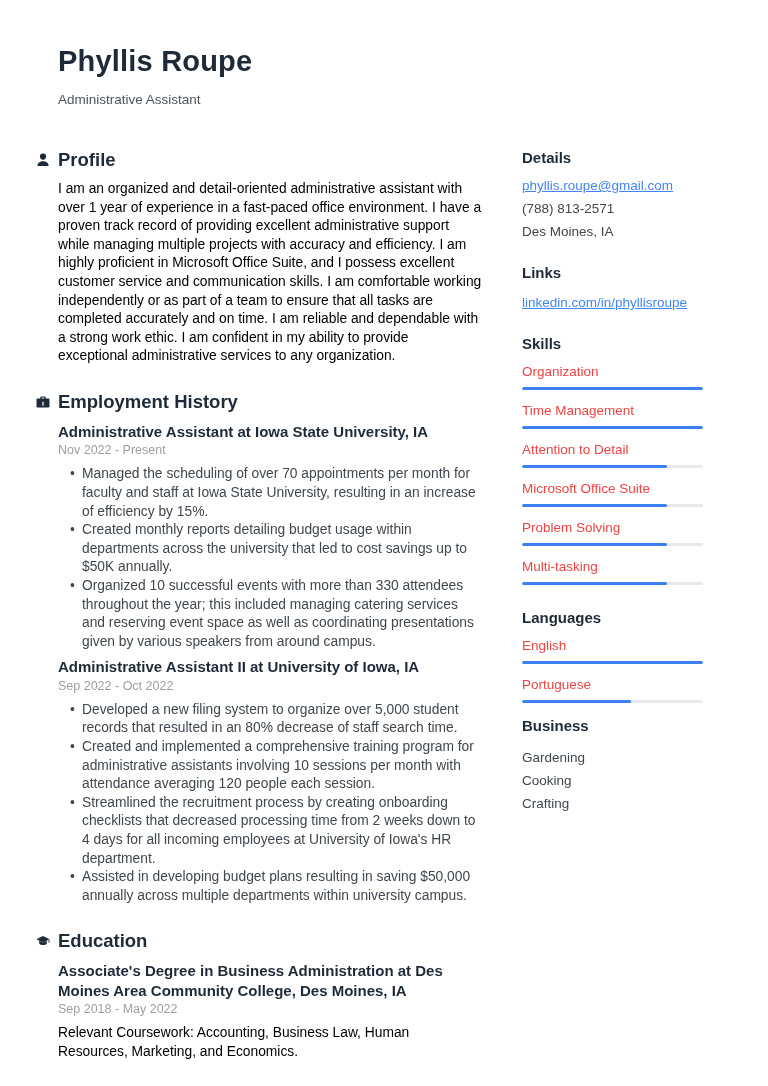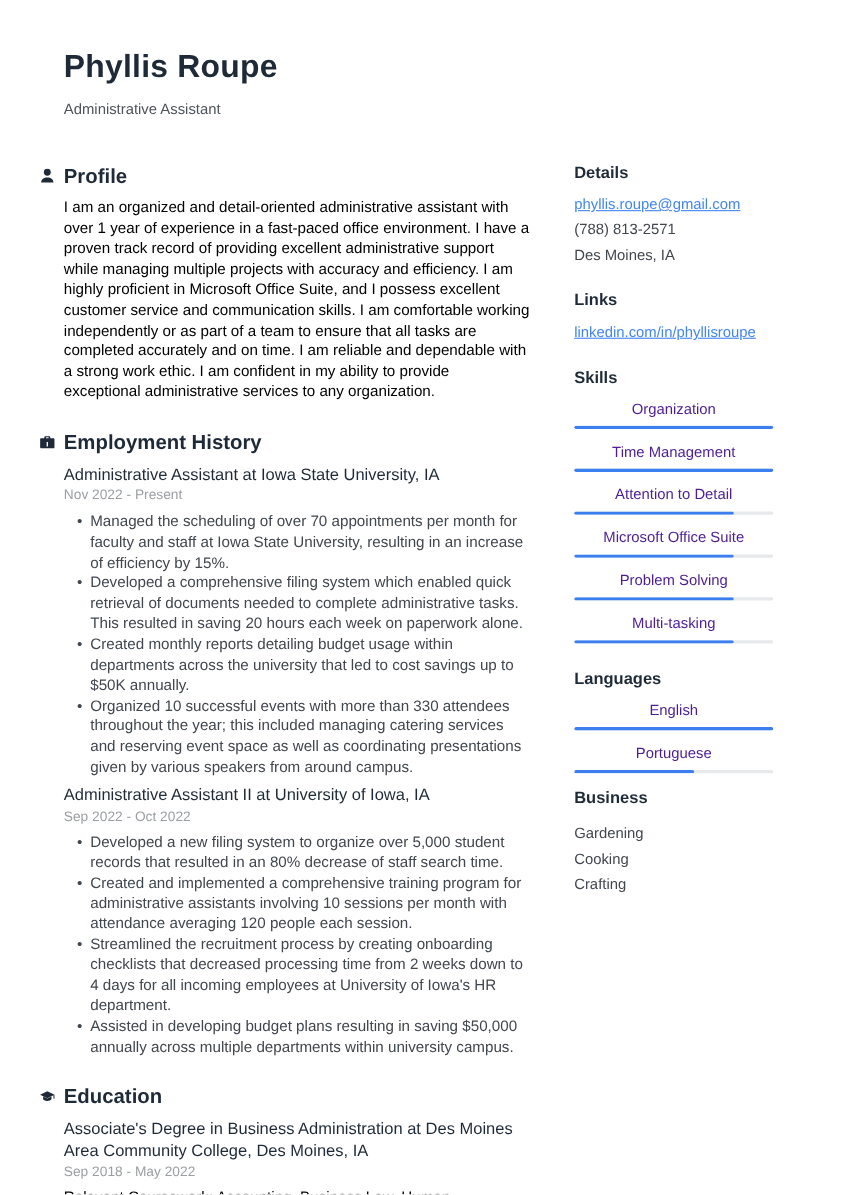--- a/index.html
+++ b/index.html
@@ -56,21 +56,21 @@
   }
   .section-body { margin-left: 22px; }
   .body-text {
     font-size: 13.8px;
     line-height: 18.6px;
     color: #000000;
   }
   .job { margin-bottom: 6px; }
   .job-title {
     font-size: 15px;
-    font-weight: 400;
+    font-weight: 700;
     color: #1e2a38;
     line-height: 19.5px;
     margin-bottom: 2px;
   }
   .job-date {
     font-size: 12.5px;
     color: #9b9fa4;
     line-height: 15px;
     margin-bottom: 7px;
   }
@@ -109,23 +109,22 @@
     color: #4285f4;
     text-decoration: underline;
     font-size: 13.5px;
     line-height: 16px;
   }
   .link-line { margin-bottom: 7px; }
   .meter-item { margin-bottom: 13px; }
   .meter-label {
     font-size: 13.5px;
     line-height: 15px;
-    color: #4c1d95;
+    color: #ef4444;
     margin-bottom: 8px;
-    text-align: center;
   }
   .meter-track {
     width: 100%;
     height: 3px;
     border-radius: 2px;
     background: #e7e9ea;
     overflow: hidden;
   }
   .meter-fill {
     height: 100%;
@@ -177,21 +176,20 @@
           </span>
           <span class="section-title">Employment History</span>
         </div>
         <div class="section-body">
 
           <div class="job">
             <div class="job-title">Administrative Assistant at Iowa State University, IA</div>
             <div class="job-date">Nov 2022 - Present</div>
             <ul class="bullets">
               <li>Managed the scheduling of over 70 appointments per month for faculty and staff at Iowa State University, resulting in an increase of efficiency by 15%.</li>
-              <li>Developed a comprehensive filing system which enabled quick retrieval of documents needed to complete administrative tasks. This resulted in saving 20 hours each week on paperwork alone.</li>
               <li>Created monthly reports detailing budget usage within departments across the university that led to cost savings up to $50K annually.</li>
               <li>Organized 10 successful events with more than 330 attendees throughout the year; this included managing catering services and reserving event space as well as coordinating presentations given by various speakers from around campus.</li>
             </ul>
           </div>
 
           <div class="job">
             <div class="job-title">Administrative Assistant II at University of Iowa, IA</div>
             <div class="job-date">Sep 2022 - Oct 2022</div>
             <ul class="bullets">
               <li>Developed a new filing system to organize over 5,000 student records that resulted in an 80% decrease of staff search time.</li>

